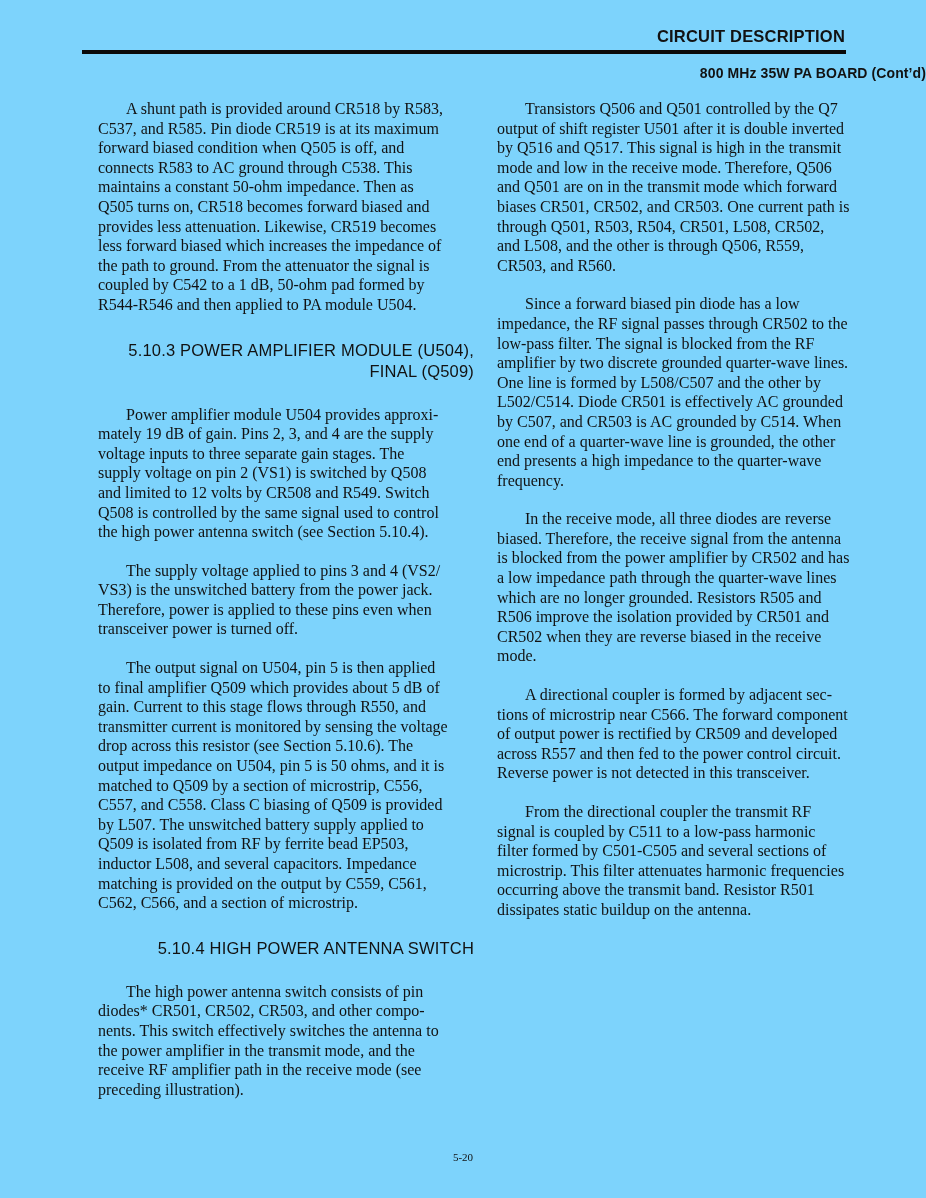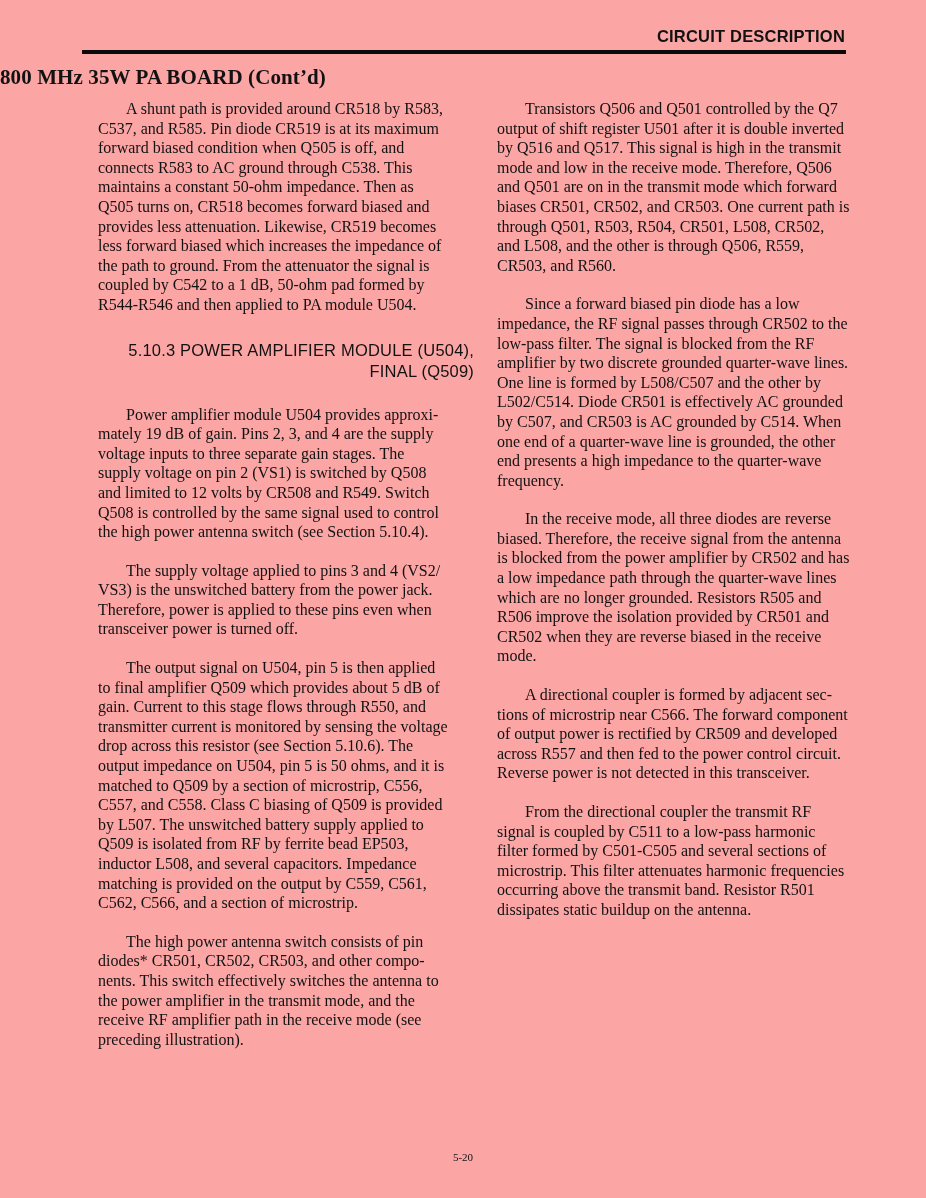--- a/index.html
+++ b/index.html
@@ -4,21 +4,21 @@
 <style>
   html, body {
     margin: 0;
     padding: 0;
     background: #e8e8e8;
   }
   .page {
     position: relative;
     width: 926px;
     height: 1198px;
-    background: #fca5a5;
+    background: #7dd3fc;
     margin: 0 auto;
     overflow: hidden;
     color: #121212;
   }
   .header-label {
     position: absolute;
     top: 27px;
     right: 81px;
     font-family: "Liberation Sans", sans-serif;
     font-size: 16.5px;
@@ -32,23 +32,23 @@
     right: 80px;
     top: 50px;
     height: 4px;
     background: #0a0a0a;
   }
   .page-title {
     position: absolute;
     top: 65px;
     left: 0;
     width: 100%;
-    text-align: left;
-    font-family: Liberation Serif, serif;
-    font-size: 21px;
+    text-align: right;
+    font-family: Liberation Sans, sans-serif;
+    font-size: 14px;
     font-weight: bold;
     letter-spacing: 0.1px;
   }
   .column {
     position: absolute;
     top: 99px;
     width: 392px;
   }
   .column-left  { left: 82px; }
   .column-right { left: 481px; }
@@ -124,20 +124,21 @@
 transmitter current is monitored by sensing the voltage
 drop across this resistor (see Section 5.10.6). The
 output impedance on U504, pin 5 is 50 ohms, and it is
 matched to Q509 by a section of microstrip, C556,
 C557, and C558. Class C biasing of Q509 is provided
 by L507. The unswitched battery supply applied to
 Q509 is isolated from RF by ferrite bead EP503,
 inductor L508, and several capacitors. Impedance
 matching is provided on the output by C559, C561,
 C562, C566, and a section of microstrip.</p>
+    <h2 class="section-heading">5.10.4 HIGH POWER ANTENNA SWITCH</h2>
     <p class="body-para">The high power antenna switch consists of pin
 diodes* CR501, CR502, CR503, and other compo-
 nents. This switch effectively switches the antenna to
 the power amplifier in the transmit mode, and the
 receive RF amplifier path in the receive mode (see
 preceding illustration).</p>
   </div>
 
   <div class="column column-right">
     <p class="body-para">Transistors Q506 and Q501 controlled by the Q7

